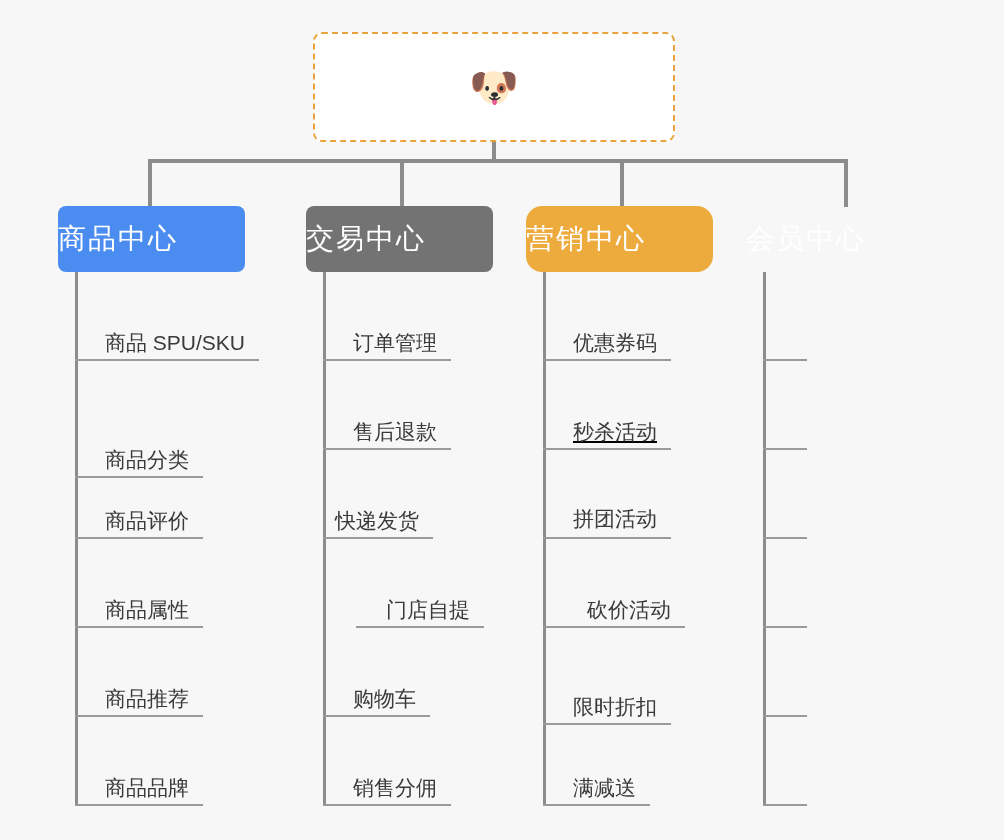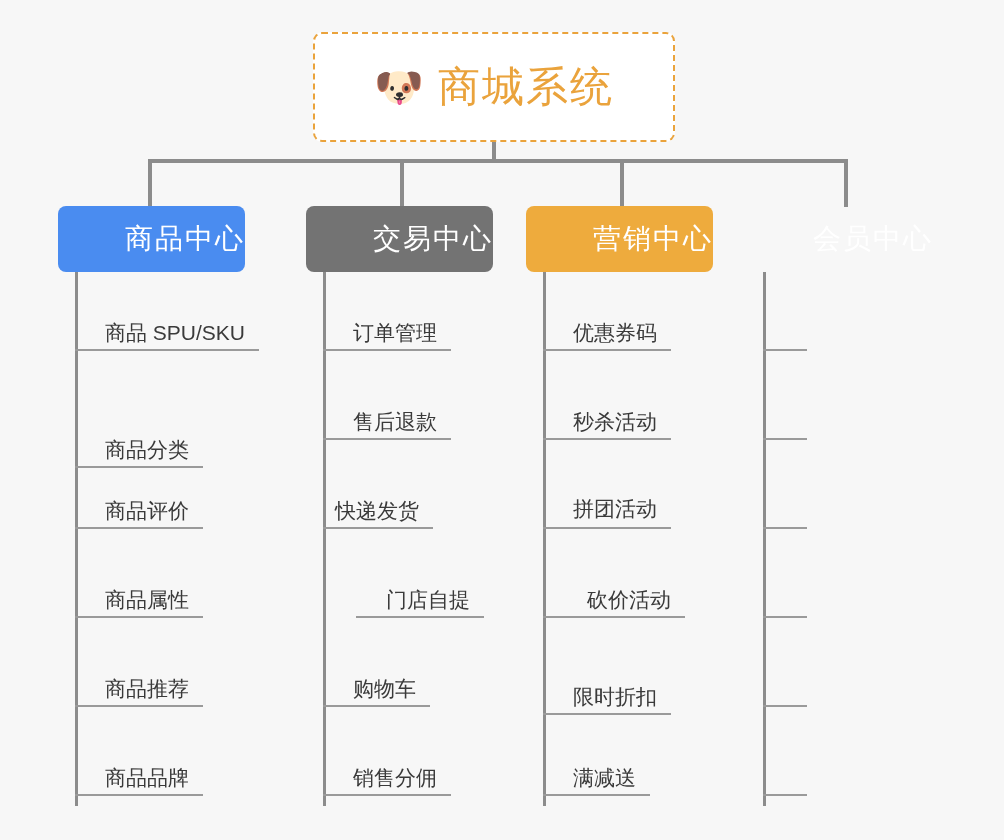--- a/index.html
+++ b/index.html
@@ -65,21 +65,21 @@
   .branch-header {
     position: absolute;
     top: 0;
     left: 0;
     width: 187px;
     height: 66px;
     border-radius: 8px;
     box-sizing: border-box;
     display: flex;
     align-items: center;
-    justify-content: flex-end;
+    justify-content: flex-start;
   }
   .branch-header-label {
     color: #ffffff;
     font-size: 28px;
     letter-spacing: 2px;
     white-space: nowrap;
     line-height: 1;
   }
 
   
@@ -92,42 +92,41 @@
   }
 
   
   .leaves {
     position: absolute;
     top: 66px;
     left: 17px;
   }
   .leaf {
     position: absolute;
-    height: 79px;
+    height: 89px;
     display: flex;
     align-items: flex-end;
     border-bottom: 2px solid #9a9a9a;
     box-sizing: border-box;
     padding: 0 14px 3px 30px;
   }
   .leaf-label {
     font-size: 21px;
     color: #3a3a3a;
     white-space: nowrap;
     line-height: 1.25;
   }
 </style>
 </head>
 <body style="background: rgb(247, 247, 247);">
 
 <div id="mindmap">
 
   <div class="root-node">
     <span class="root-emoji">🐶</span>
-    <span class="root-title">商城系统</span>
   </div>
 
   <div class="line v-line" style="left:492px; top:142px; height:20px;"></div>
 
   <div class="line h-line" style="left:148px; top:159px; width:700px;"></div>
 
   <div class="line v-line" style="left:148px; top:159px; height:48px;"></div>
   <div class="line v-line" style="left:400px; top:159px; height:48px;"></div>
   <div class="line v-line" style="left:620px; top:159px; height:48px;"></div>
   <div class="line v-line" style="left:844px; top:159px; height:48px;"></div>
@@ -180,29 +179,29 @@
       <div class="leaf" style="top:356px;">
         <span class="leaf-label">购物车</span>
       </div>
       <div class="leaf" style="top:445px;">
         <span class="leaf-label">销售分佣</span>
       </div>
     </div>
   </div>
 
   <div class="branch" style="left:526px;">
-    <div class="branch-header" style="background: rgb(238, 171, 61);">
+    <div class="branch-header" style="background: rgb(238, 171, 61); border-radius: 16px;">
       <span class="branch-header-label">营销中心</span>
     </div>
     <div class="spine" style="height:534px;"></div>
     <div class="leaves">
       <div class="leaf" style="top:0px;">
         <span class="leaf-label">优惠券码</span>
       </div>
-      <div class="leaf" style="top:89px;">
+      <div class="leaf" style="top:89px;text-decoration:underline;">
         <span class="leaf-label">秒杀活动</span>
       </div>
       <div class="leaf" style="top:178px;font-family:Liberation Mono, monospace;">
         <span class="leaf-label">拼团活动</span>
       </div>
       <div class="leaf" style="top:267px;padding-left:44px;">
         <span class="leaf-label">砍价活动</span>
       </div>
       <div class="leaf" style="top:364px;">
         <span class="leaf-label">限时折扣</span>

